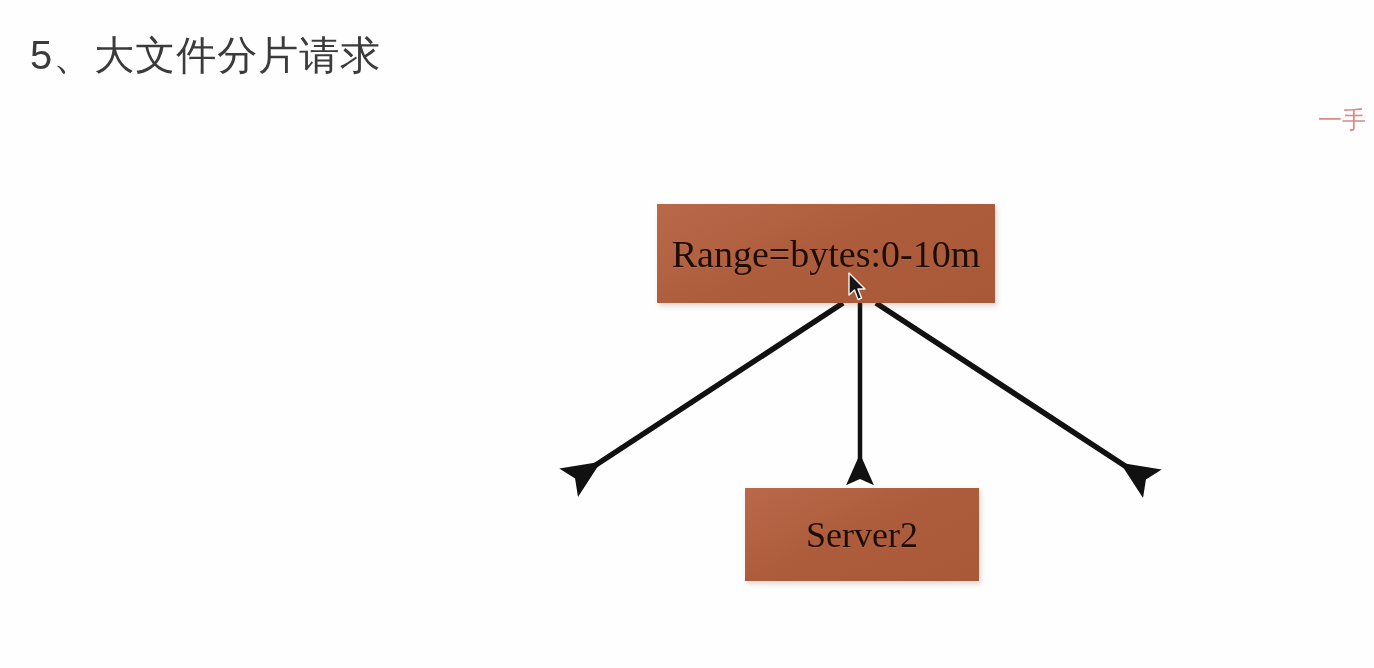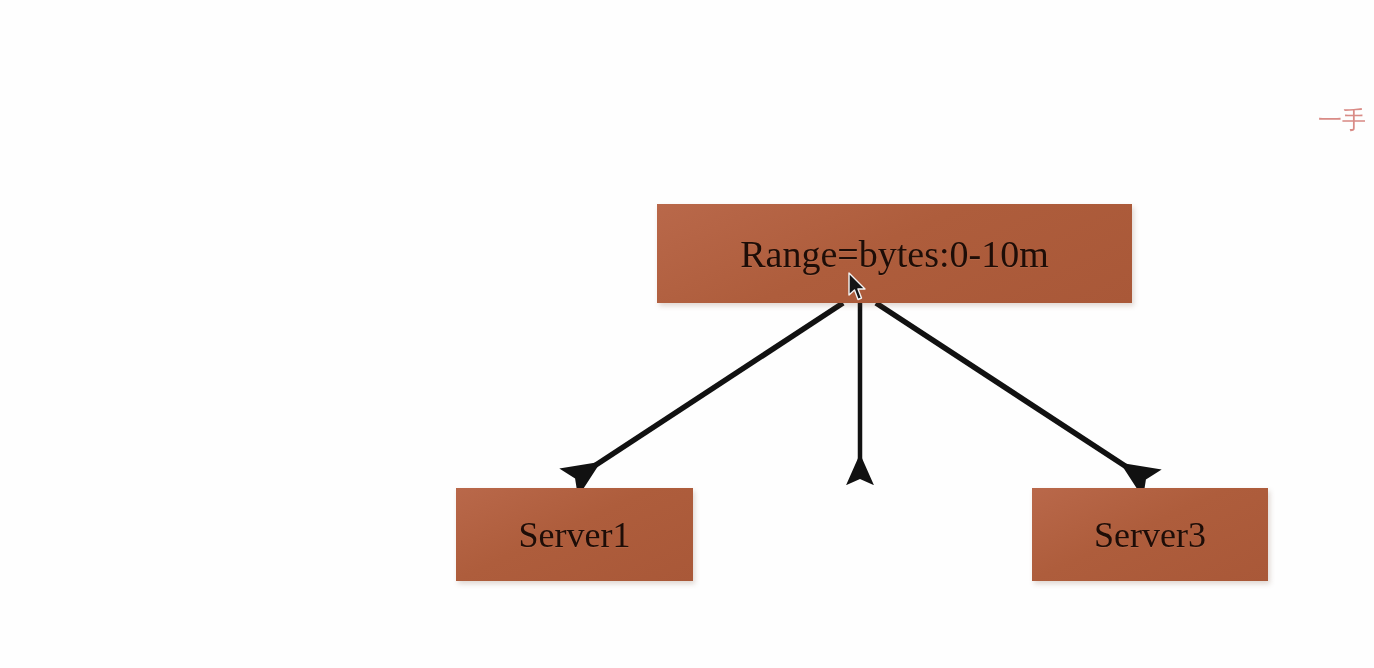--- a/index.html
+++ b/index.html
@@ -75,21 +75,21 @@
     justify-content: center;
     color: #1e0d07;
     font-family: "Liberation Serif", "DejaVu Serif", serif;
     text-shadow: 0 1px 0 rgba(255, 255, 255, 0.07);
     box-sizing: border-box;
   }
 
   #node-range {
     left: 657px;
     top: 204px;
-    width: 475px;
+    width: 338px;
     height: 99px;
     font-size: 38px;
     letter-spacing: 0px;
   }
 
   .node-server {
     top: 488px;
     height: 93px;
     font-size: 36px;
   }
@@ -116,20 +116,21 @@
     width: 22px;
     height: 32px;
     pointer-events: none;
   }
 </style>
 </head>
 <body>
 
 <div id="slide">
 
+  <div class="slide-title">5、大文件分片请求</div>
 
 
   <div class="watermark">一手</div>
 
   <svg id="arrow-layer" viewBox="0 0 1374 668" xmlns="http://www.w3.org/2000/svg">
     <defs>
       <marker id="head-left" markerWidth="7" markerHeight="7" refX="5.4" refY="3.5" orient="auto" markerUnits="strokeWidth">
         <path d="M0,3.5 L7,0.4 L5.6,3.5 L7,6.6 Z" fill="#111111"></path>
       </marker>
       <marker id="head-mid" markerWidth="7" markerHeight="7" refX="5.4" refY="3.5" orient="auto" markerUnits="strokeWidth">
@@ -142,22 +143,21 @@
 
     <line x1="843" y1="303" x2="576" y2="478" stroke="#111111" stroke-width="5.5" marker-end="url(#head-left)"></line>
 
     <line x1="860" y1="303" x2="860" y2="478" stroke="#111111" stroke-width="4.5" marker-end="url(#head-mid)"></line>
 
     <line x1="876" y1="303" x2="1145" y2="479" stroke="#111111" stroke-width="5.5" marker-end="url(#head-right)"></line>
   </svg>
 
   <div class="node-box" id="node-range">Range=bytes:0-10m</div>
 
-  <div class="node-box node-server" id="node-server1">Server1</div>
 
+  <div class="node-box node-server" id="node-server2">Server2</div>
 
-  <div class="node-box node-server" id="node-server3">Server3</div>
 
   <svg id="mouse-cursor" viewBox="0 0 22 32" xmlns="http://www.w3.org/2000/svg">
     <path d="M2,1 L2,23 L7.5,18 L11,27.5 L14.5,26 L11,17 L18,17 Z" fill="#151515" stroke="#f4f4f4" stroke-width="1.4" stroke-linejoin="round"></path>
   </svg>
 
 </div>
 
 </body></html>

